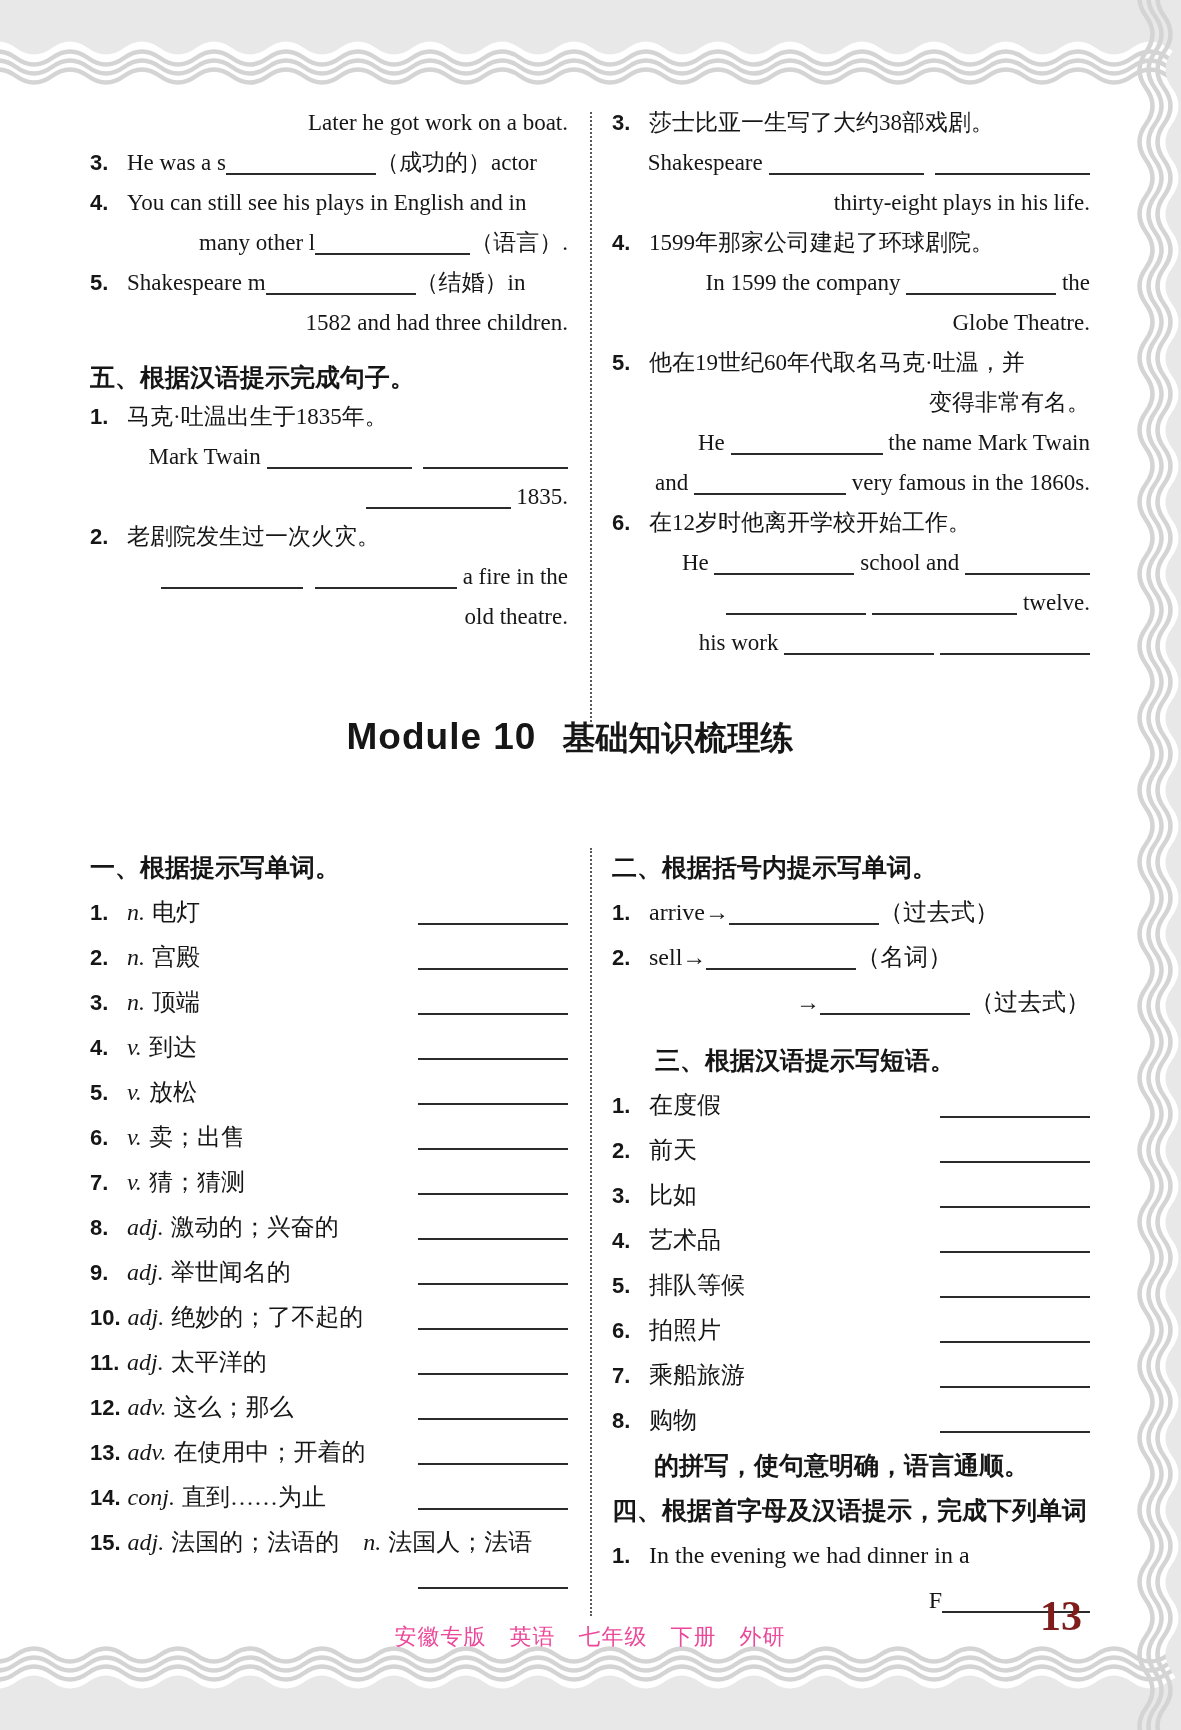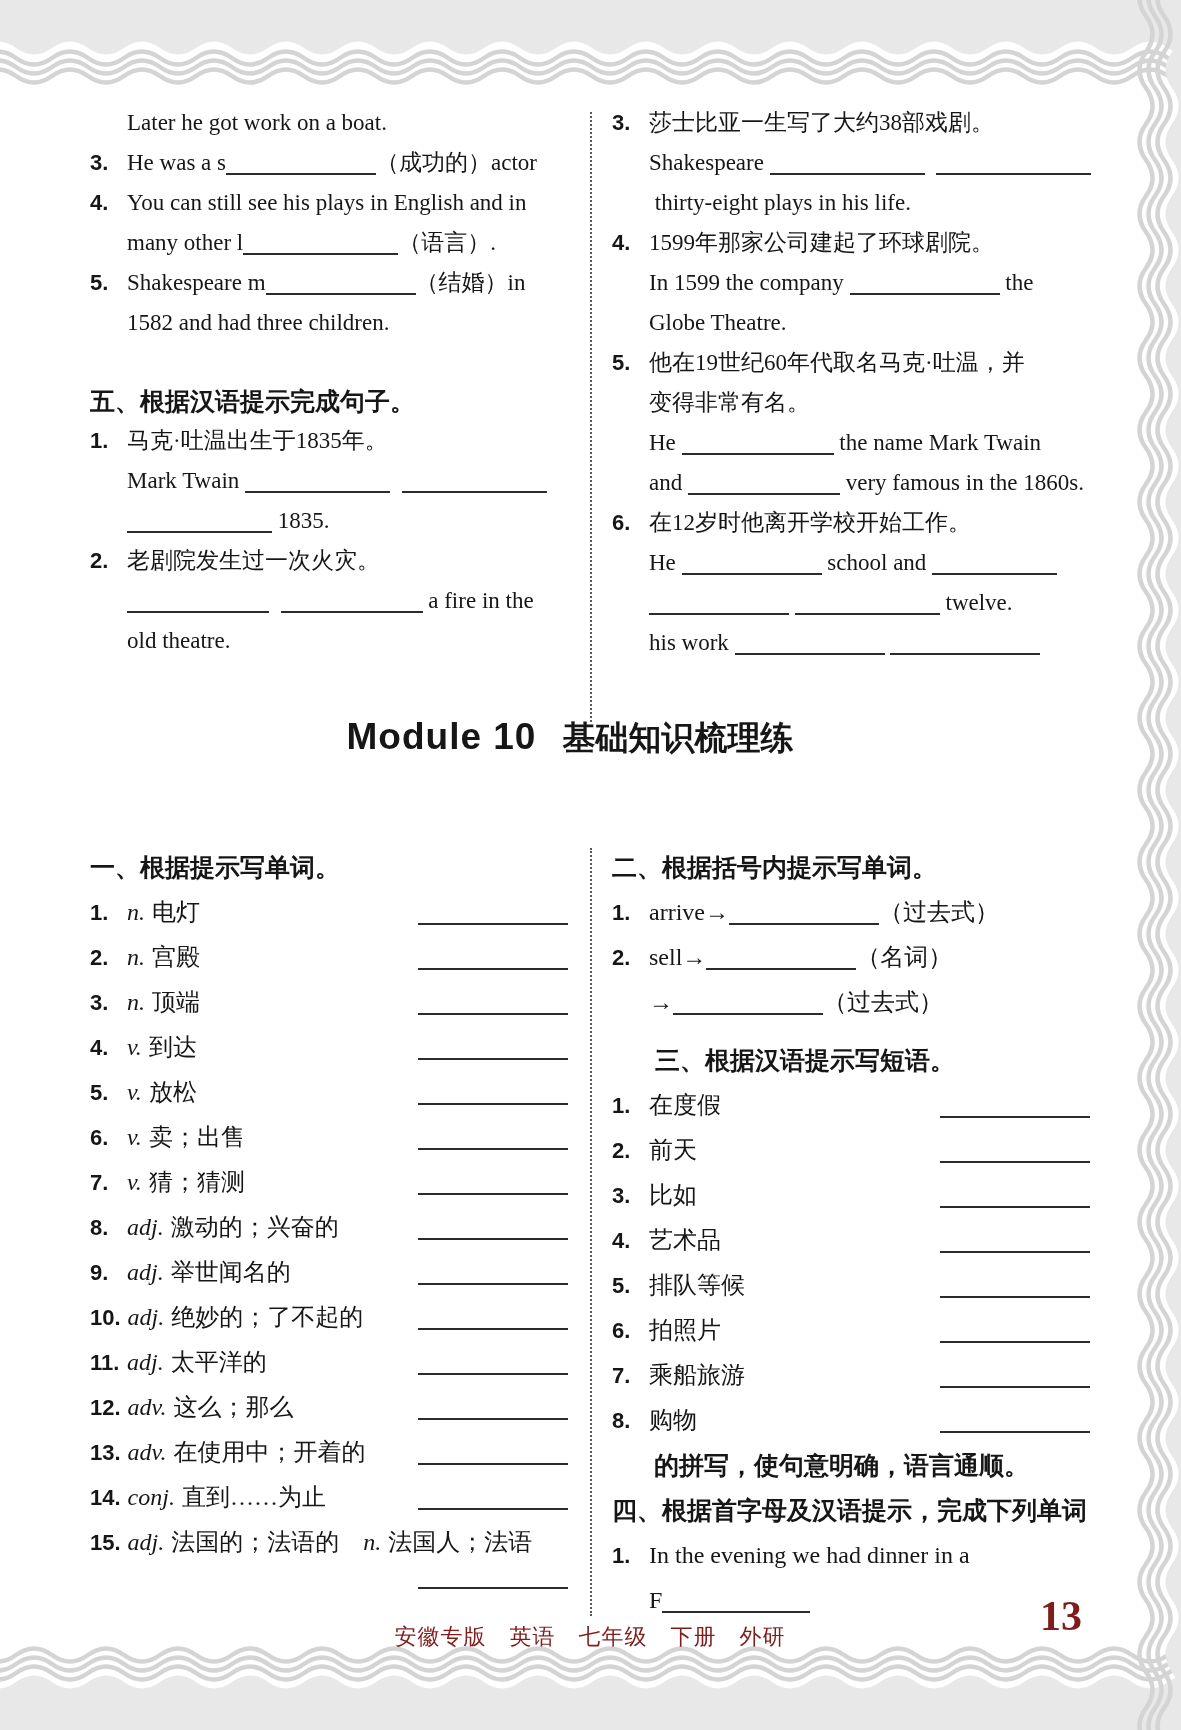--- a/index.html
+++ b/index.html
@@ -9,39 +9,39 @@
     font-family:"Liberation Serif","DejaVu Serif",serif;
   }
   svg.border-art{position:absolute;left:0;top:0;z-index:0;}
   .divider{position:absolute;left:590px;width:0;border-left:2px dotted #5a5a5a;z-index:2;}
   #divider-top{top:112px;height:610px;}
   #divider-bottom{top:848px;height:768px;}
   .col{position:absolute;width:478px;z-index:3;}
   .line{display:flex;align-items:baseline;white-space:pre;}
   .top-sec .line{line-height:40px;font-size:23px;}
   .bot-sec .line{line-height:45px;font-size:24px;}
-  .ind{padding-left:37px;}
+  .ind{padding-left:37px;justify-content:flex-end;}
   .ind2{padding-left:42px;}
-  .gap{margin-top:38px;}
+  .gap{margin-top:14px;}
   .gap13{margin-top:13px;margin-left:43px;}
   .gap2{margin-top:15px;}
   .num{font-family:"Liberation Sans","DejaVu Sans",sans-serif;font-weight:700;font-size:22px;min-width:30px;margin-right:7px;flex:none;}
   .hd{font-family:"Liberation Sans","DejaVu Sans",sans-serif;font-weight:700;font-size:25px;}
   .pos{font-style:italic;margin-right:7px;}
   .blank{flex:none;height:2px;border-bottom:2px solid #2b2b2b;position:relative;top:5px;}
   .rb{margin-left:auto;}
   .module-header{
     position:absolute;left:0;top:716px;width:1140px;text-align:center;z-index:3;
     font-family:Liberation Sans, sans-serif;font-weight:700;
   }
   .module-header .mh-en{font-size:37px;letter-spacing:1px;}
   .module-header .mh-cn{font-size:33px;margin-left:26px;}
   .page-footer{
     position:absolute;left:35px;top:1622px;width:1110px;text-align:center;z-index:3;
-    font-size:22px;color:#7f1d1d;letter-spacing:1px;
+    font-size:22px;color:#ec4899;letter-spacing:1px;
   }
   .page-number{
     position:absolute;left:1040px;top:1592px;z-index:3;
     font-family:Liberation Serif, serif;font-weight:700;font-size:42px;color:#7f1d1d;
   }
 </style>
 </head>
 <body>
 
 <svg class="border-art" width="1181" height="1730" viewBox="0 0 1181 1730">

